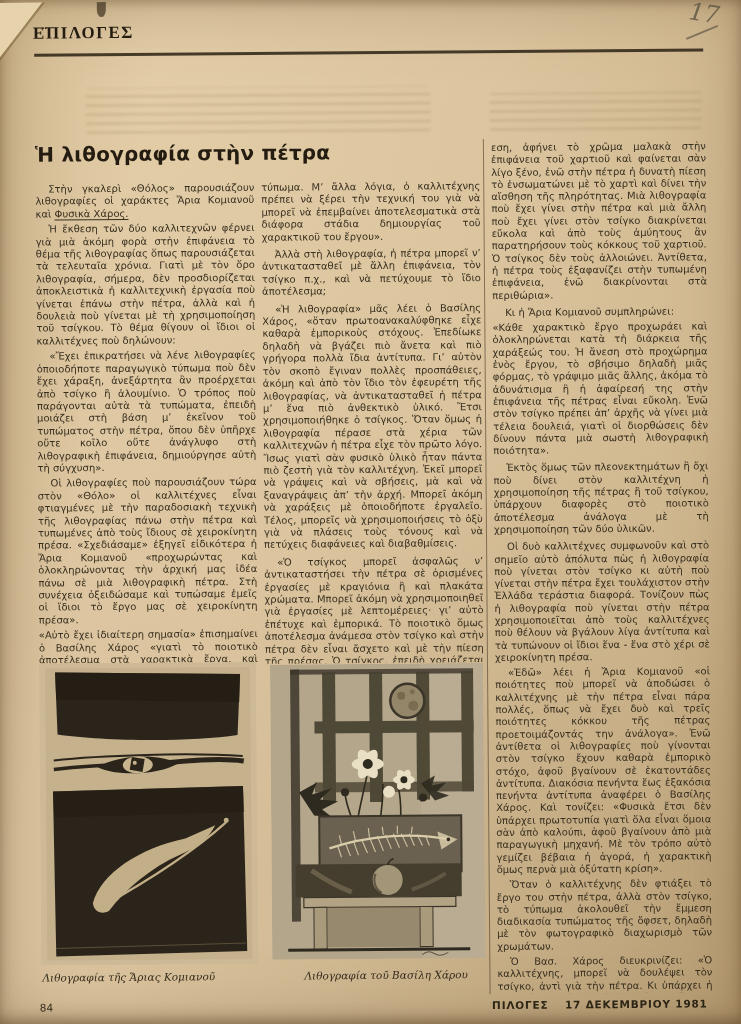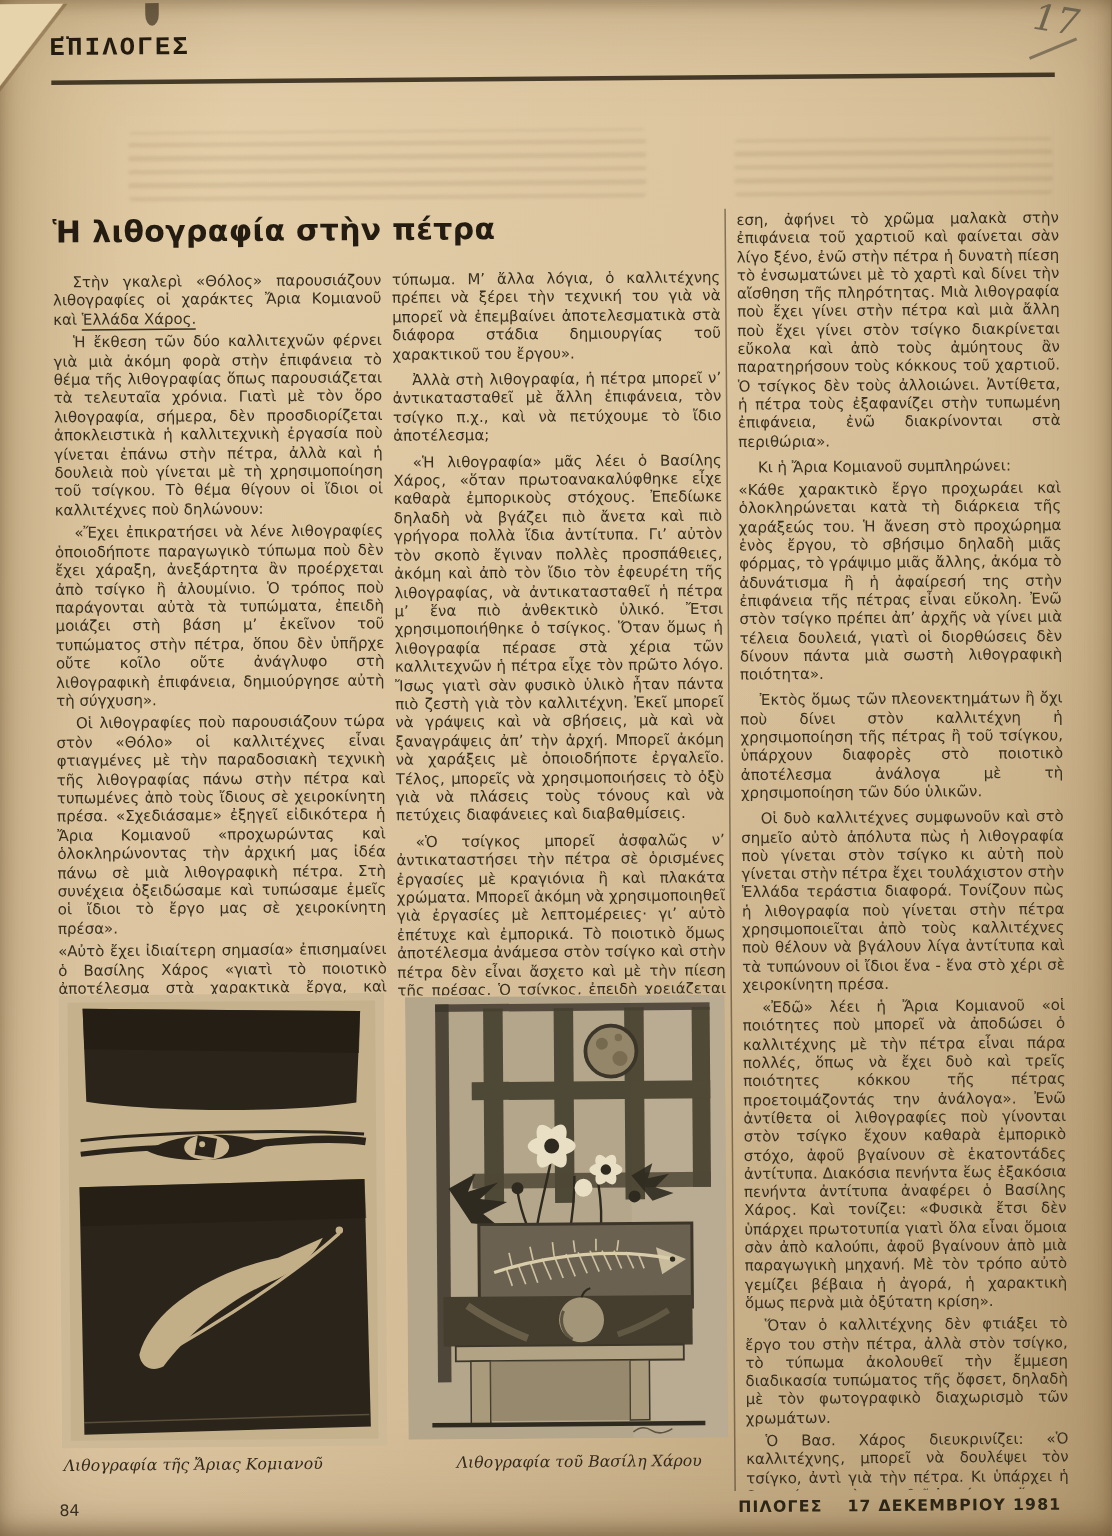--- a/index.html
+++ b/index.html
@@ -10,21 +10,21 @@
       radial-gradient(120% 90% at 20% 10%, rgba(243,225,186,.28), transparent 60%),
       radial-gradient(110% 85% at 85% 92%, rgba(116,88,48,.20), transparent 62%),
       linear-gradient(100deg,#cbb288 0%,#dcc5a0 18%,#d9c29c 55%,#d2ba92 85%,#c6ac82 100%);
     box-shadow: inset 0 0 70px rgba(108,84,48,.35),
                 inset 0 -12px 16px -8px rgba(88,64,34,.55),
                 inset 10px 0 20px -14px rgba(88,64,34,.5),
                 inset -10px 0 20px -14px rgba(88,64,34,.45),
                 inset 0 10px 12px -8px rgba(98,74,44,.38);}
   .sheet{position:absolute;inset:0;transform:rotate(-0.45deg);transform-origin:50% 40%;}
   .abs{position:absolute;}
-  .masthead{left:36px;top:21px;font-family:Liberation Mono, monospace;font-weight:700;
+  .masthead{left:36px;top:21px;font-family:Liberation Serif, serif;font-weight:700;
     font-size:17px;letter-spacing:1.5px;color:#241c10;}
   .mast-rule{left:37px;top:51px;width:669px;height:2.5px;background:#2a2113;opacity:.85;}
   .hw{left:692px;top:2px;font-family:"DejaVu Serif",serif;font-style:italic;
       font-size:24px;color:#6f644e;transform:rotate(9deg);}
   .hw-line{left:688px;top:34px;width:34px;height:2px;background:#6f644e;
       transform:rotate(-22deg);opacity:.8;}
   .ink-mark{left:100px;top:0;width:9px;height:15px;background:#3f3220;opacity:.7;
       border-radius:0 0 50% 50%;}
   .tear{left:0;top:0;width:48px;height:66px;
       background:linear-gradient(128deg,#e6d3ac 0 45%,rgba(122,96,60,.55) 46% 48%,rgba(0,0,0,0) 49%);}
@@ -68,21 +68,21 @@
 
     <div class="abs masthead">Ε̈ΠΙΛΟΓΕΣ</div>
     <div class="abs mast-rule"></div>
 
     <div class="abs hw">17</div>
     <div class="abs hw-line"></div>
 
     <h1 class="abs title" style="margin:0">Ἡ λιθογραφία στὴν πέτρα</h1>
 
     <div class="col col1">
-      <p><span>Στὴν γκαλερὶ «Θόλος» παρουσιάζουν λιθογραφίες οἱ χαράκτες Ἄρια Κομιανοῦ καὶ </span><span class="u">Ἑλλάδα Χάρος.</span></p>
+      <p><span>Στὴν γκαλερὶ «Θόλος» παρουσιάζουν λιθογραφίες οἱ χαράκτες Ἄρια Κομιανοῦ καὶ </span><span class="u">Φυσικὰ Χάρος.</span></p>
       <p>Ἡ ἔκθεση τῶν δύο καλλιτεχνῶν φέρνει γιὰ μιὰ ἀκόμη φορὰ στὴν ἐπιφάνεια τὸ θέμα τῆς λιθογραφίας ὅπως παρουσιάζεται τὰ τελευταῖα χρόνια. Γιατὶ μὲ τὸν ὅρο λιθογραφία, σήμερα, δὲν προσδιορίζεται ἀποκλειστικὰ ἡ καλλιτεχνικὴ ἐργασία ποὺ γίνεται ἐπάνω στὴν πέτρα, ἀλλὰ καὶ ἡ δουλειὰ ποὺ γίνεται μὲ τὴ χρησιμοποίηση τοῦ τσίγκου. Τὸ θέμα θίγουν οἱ ἴδιοι οἱ καλλιτέχνες ποὺ δηλώνουν:</p>
       <p>«Ἔχει ἐπικρατήσει νὰ λένε λιθογραφίες ὁποιοδήποτε παραγωγικὸ τύπωμα ποὺ δὲν ἔχει χάραξη, ἀνεξάρτητα ἂν προέρχεται ἀπὸ τσίγκο ἢ ἀλουμίνιο. Ὁ τρόπος ποὺ παράγονται αὐτὰ τὰ τυπώματα, ἐπειδὴ μοιάζει στὴ βάση μ’ ἐκεῖνον τοῦ τυπώματος στὴν πέτρα, ὅπου δὲν ὑπῆρχε οὔτε κοῖλο οὔτε ἀνάγλυφο στὴ λιθογραφικὴ ἐπιφάνεια, δημιούργησε αὐτὴ τὴ σύγχυση».</p>
       <p>Οἱ λιθογραφίες ποὺ παρουσιάζουν τώρα στὸν «Θόλο» οἱ καλλιτέχνες εἶναι φτιαγμένες μὲ τὴν παραδοσιακὴ τεχνικὴ τῆς λιθογραφίας πάνω στὴν πέτρα καὶ τυπωμένες ἀπὸ τοὺς ἴδιους σὲ χειροκίνητη πρέσα. «Σχεδιάσαμε» ἐξηγεῖ εἰδικότερα ἡ Ἄρια Κομιανοῦ «προχωρώντας καὶ ὁλοκληρώνοντας τὴν ἀρχική μας ἰδέα πάνω σὲ μιὰ λιθογραφικὴ πέτρα. Στὴ συνέχεια ὀξειδώσαμε καὶ τυπώσαμε ἐμεῖς οἱ ἴδιοι τὸ ἔργο μας σὲ χειροκίνητη πρέσα».</p>
       <p class="noindent">«Αὐτὸ ἔχει ἰδιαίτερη σημασία» ἐπισημαίνει ὁ Βασίλης Χάρος «γιατὶ τὸ ποιοτικὸ ἀποτέλεσμα στὰ χαρακτικὰ ἔργα, καὶ ἰδίως στὴ λιθογραφία, ἐξαρτᾶται ἀπὸ τὸν βαθμὸ συμμετοχῆς τοῦ ἴδιου τοῦ καλλιτέχνη στὸ</p>
     </div>
 
     <div class="col col2">
       <p class="noindent">τύπωμα. Μ’ ἄλλα λόγια, ὁ καλλιτέχνης πρέπει νὰ ξέρει τὴν τεχνική του γιὰ νὰ μπορεῖ νὰ ἐπεμβαίνει ἀποτελεσματικὰ στὰ διάφορα στάδια δημιουργίας τοῦ χαρακτικοῦ του ἔργου».</p>
       <p class="gap">Ἀλλὰ στὴ λιθογραφία, ἡ πέτρα μπορεῖ ν’ ἀντικατασταθεῖ μὲ ἄλλη ἐπιφάνεια, τὸν τσίγκο π.χ., καὶ νὰ πετύχουμε τὸ ἴδιο ἀποτέλεσμα;</p>
       <p class="gap">«Ἡ λιθογραφία» μᾶς λέει ὁ Βασίλης Χάρος, «ὅταν πρωτοανακαλύφθηκε εἶχε καθαρὰ ἐμπορικοὺς στόχους. Ἐπεδίωκε δηλαδὴ νὰ βγάζει πιὸ ἄνετα καὶ πιὸ γρήγορα πολλὰ ἴδια ἀντίτυπα. Γι’ αὐτὸν τὸν σκοπὸ ἔγιναν πολλὲς προσπάθειες, ἀκόμη καὶ ἀπὸ τὸν ἴδιο τὸν ἐφευρέτη τῆς λιθογραφίας, νὰ ἀντικατασταθεῖ ἡ πέτρα μ’ ἕνα πιὸ ἀνθεκτικὸ ὑλικό. Ἔτσι χρησιμοποιήθηκε ὁ τσίγκος. Ὅταν ὅμως ἡ λιθογραφία πέρασε στὰ χέρια τῶν καλλιτεχνῶν ἡ πέτρα εἶχε τὸν πρῶτο λόγο. Ἴσως γιατὶ σὰν φυσικὸ ὑλικὸ ἦταν πάντα πιὸ ζεστὴ γιὰ τὸν καλλιτέχνη. Ἐκεῖ μπορεῖ νὰ γράψεις καὶ νὰ σβήσεις, μὰ καὶ νὰ ξαναγράψεις ἀπ’ τὴν ἀρχή. Μπορεῖ ἀκόμη νὰ χαράξεις μὲ ὁποιοδήποτε ἐργαλεῖο. Τέλος, μπορεῖς νὰ χρησιμοποιήσεις τὸ ὀξὺ γιὰ νὰ πλάσεις τοὺς τόνους καὶ νὰ πετύχεις διαφάνειες καὶ διαβαθμίσεις.</p>

